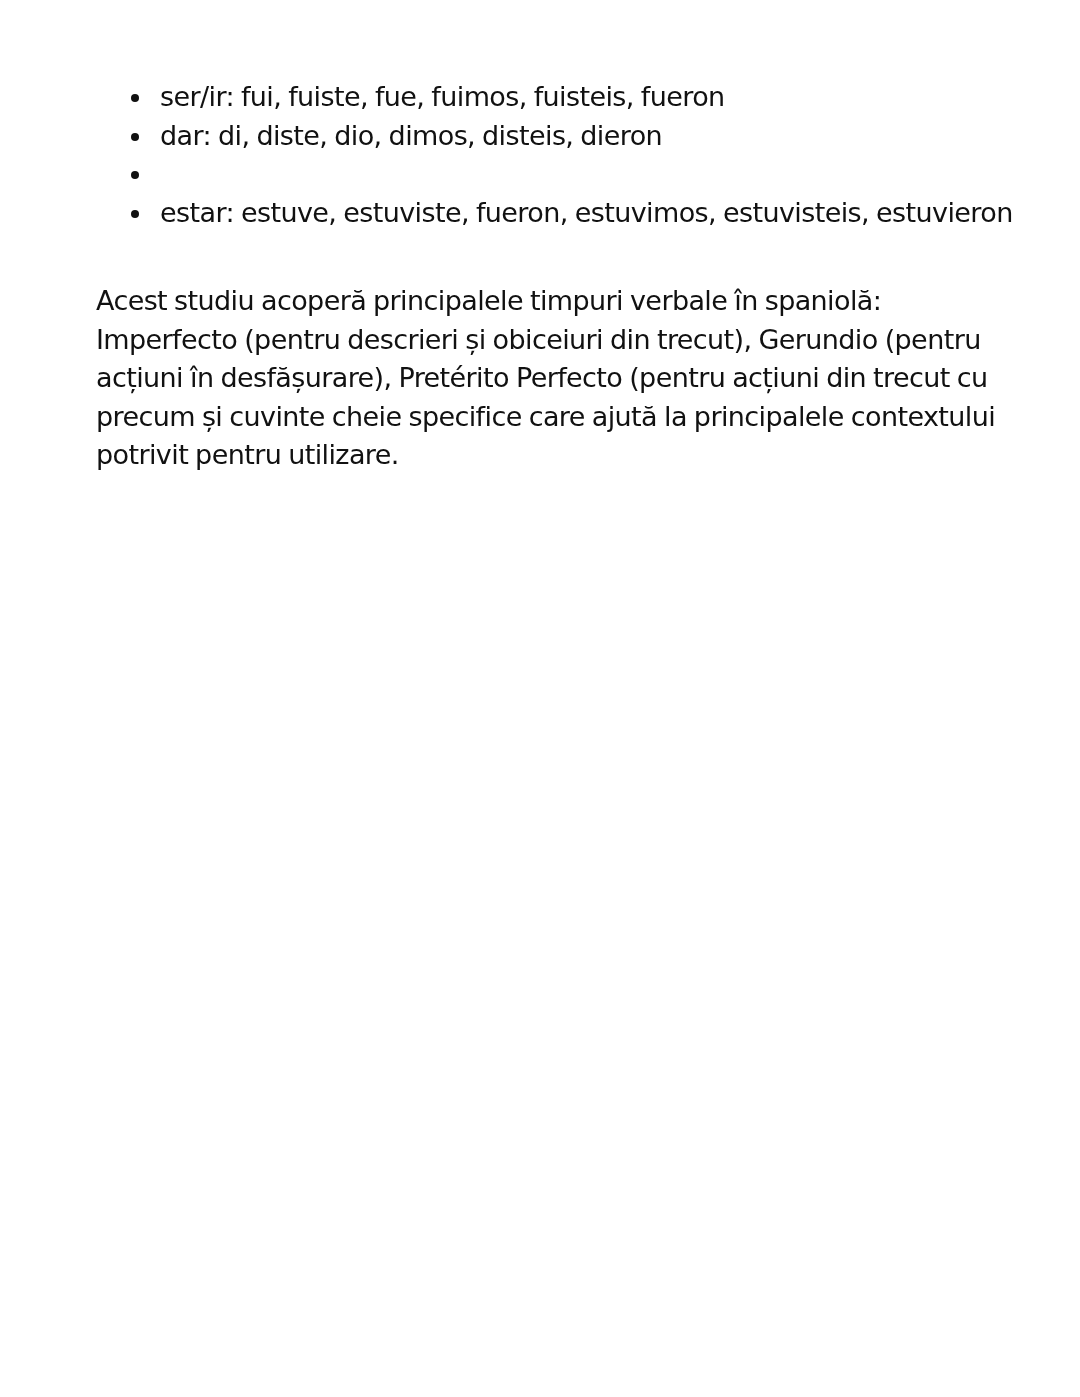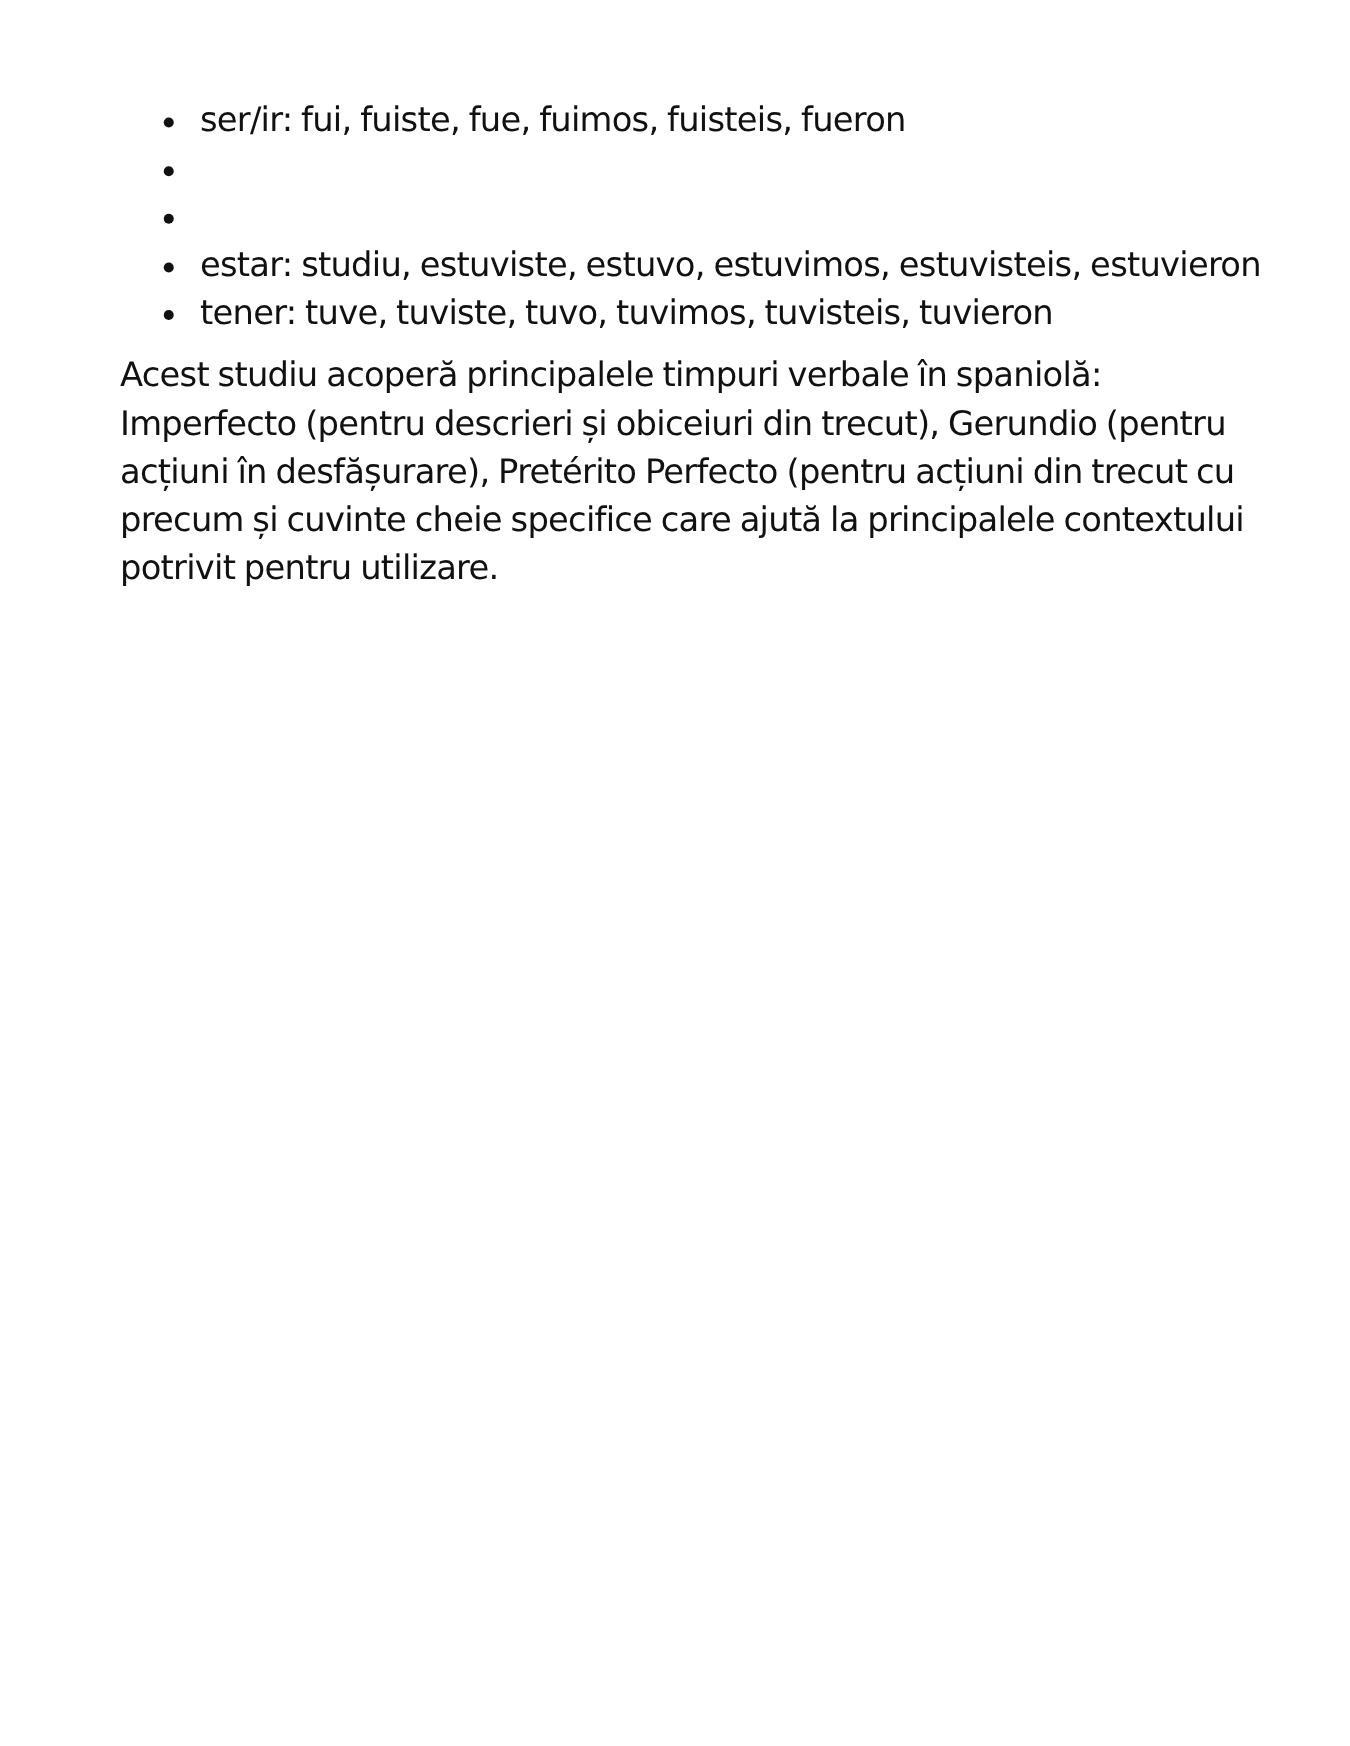--- a/index.html
+++ b/index.html
@@ -71,31 +71,28 @@
 
 <div class="page">
 
   <ul class="bullet-list">
     <li>
       <span class="bullet"></span>
       <span>ser/ir: fui, fuiste, fue, fuimos, fuisteis, fueron</span>
     </li>
     <li>
       <span class="bullet"></span>
+      <span>dar: di, diste, dio, dimos, disteis, dieron</span>
     </li>
     <li>
       <span class="bullet"></span>
     </li>
     <li>
       <span class="bullet"></span>
-      <span>estar: studiu, estuviste, estuvo, estuvimos, estuvisteis, estuvieron</span>
-    </li>
-    <li>
-      <span class="bullet"></span>
-      <span>tener: tuve, tuviste, tuvo, tuvimos, tuvisteis, tuvieron</span>
+      <span>estar: estuve, estuviste, fueron, estuvimos, estuvisteis, estuvieron</span>
     </li>
   </ul>
 
   <p class="paragraph">
     <span class="line">Acest studiu acoperă principalele timpuri verbale în spaniolă:</span>
     <span class="line">Imperfecto (pentru descrieri și obiceiuri din trecut), Gerundio (pentru</span>
     <span class="line">acțiuni în desfășurare), Pretérito Perfecto (pentru acțiuni din trecut cu</span>
     <span class="line">precum și cuvinte cheie specifice care ajută la principalele contextului</span>
     <span class="line">potrivit pentru utilizare.</span>
   </p>

